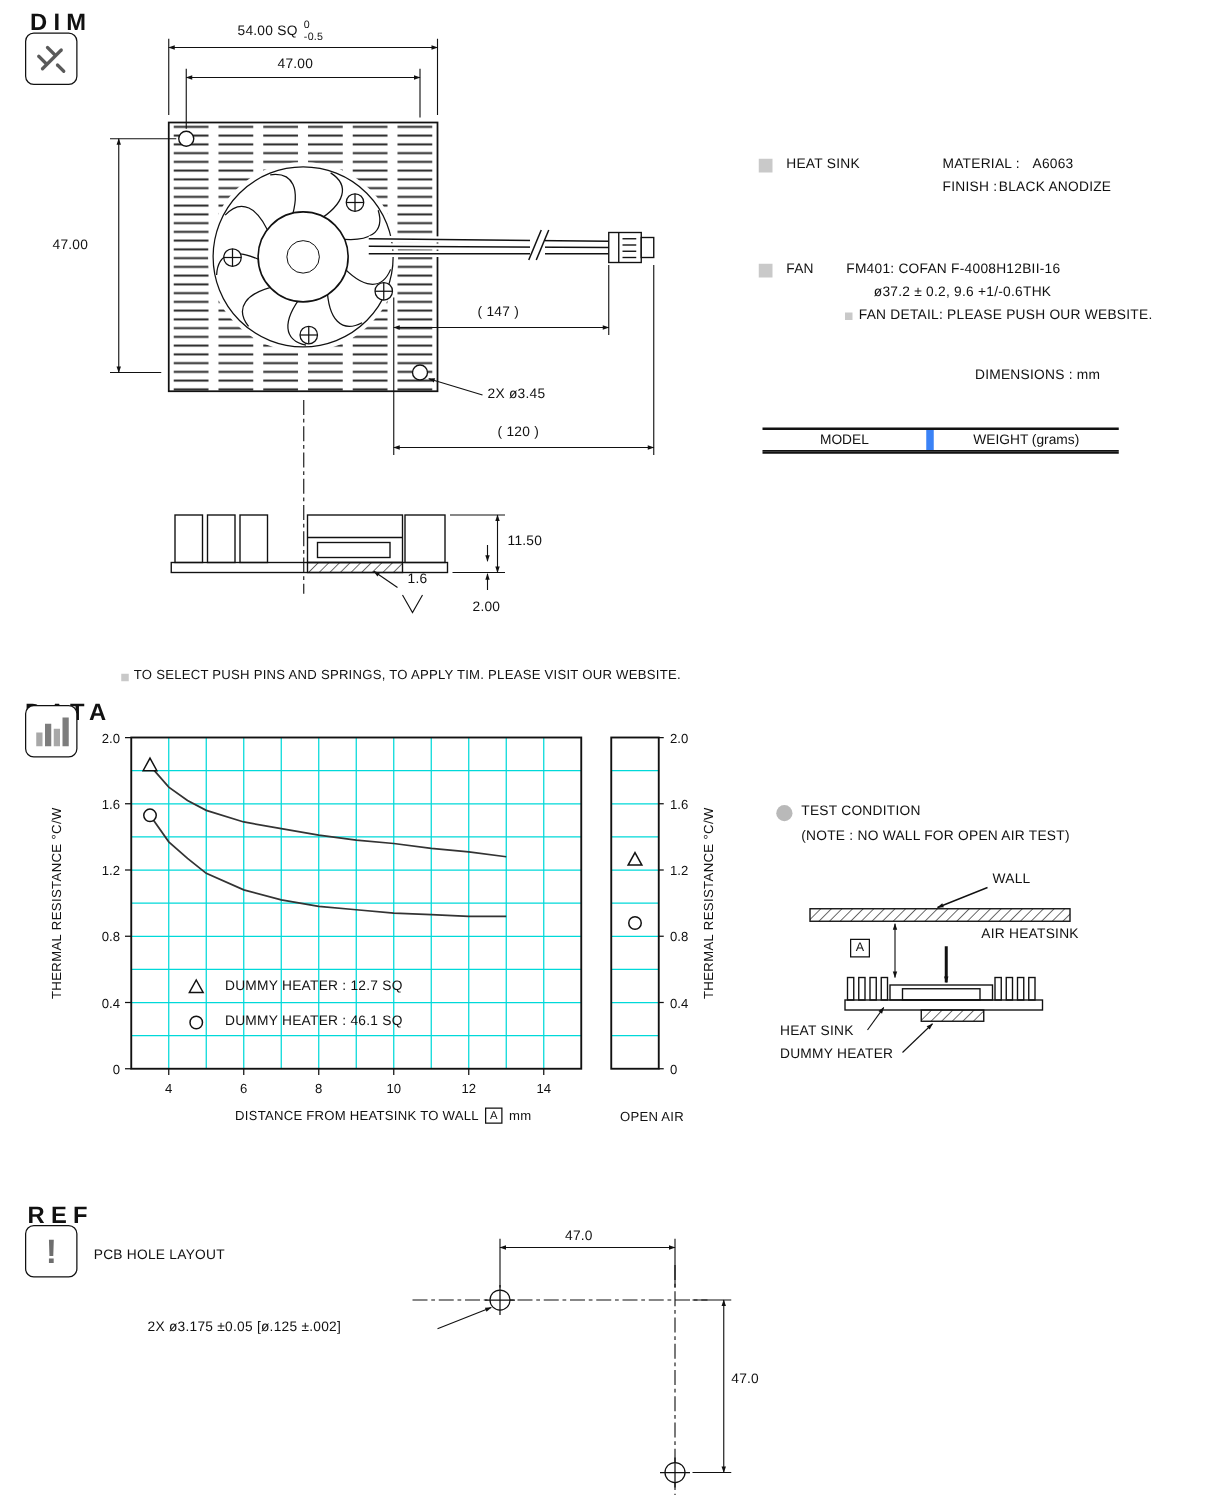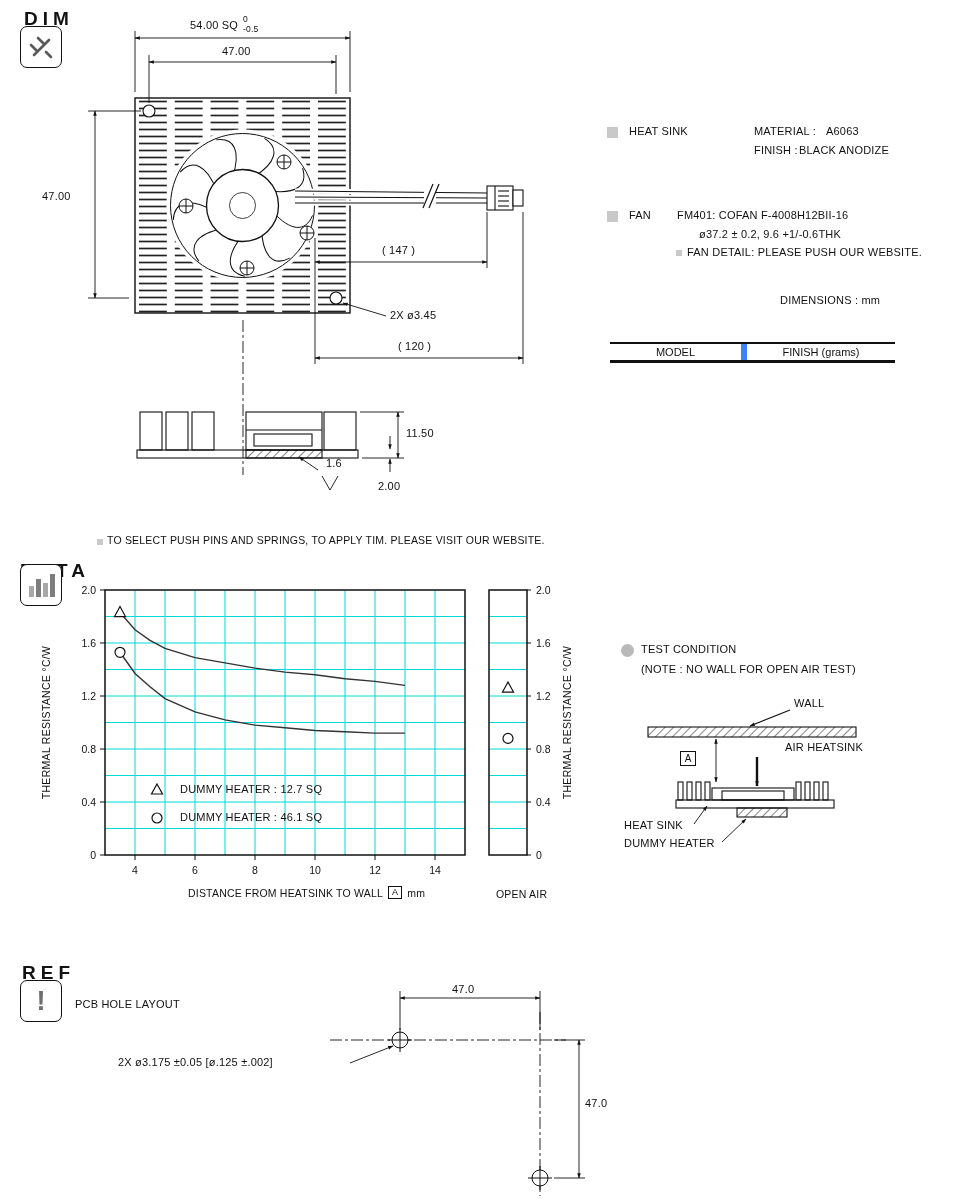--- a/index.html
+++ b/index.html
@@ -227,21 +227,21 @@
 <div class="t" style="left:629px;top:209px">FAN</div>
 <div class="t" style="left:677px;top:209px">FM401: COFAN F-4008H12BII-16</div>
 <div class="t" style="left:699px;top:228px">ø37.2 ± 0.2, 9.6 +1/-0.6THK</div>
 <span class="bullet-sq-sm" style="left:676px;top:250px"></span>
 <div class="t" style="left:687px;top:246px">FAN DETAIL: PLEASE PUSH OUR WEBSITE.</div>
 <div class="t" style="left:780px;top:294px">DIMENSIONS  :  mm</div>
 
 <div class="spec-table">
   <div class="tr th">
     <div class="td c1">MODEL</div>
-    <div class="td c2">FINISH (grams)</div>
+    <div class="td c2">WEIGHT (grams)</div>
   </div>
 </div>
 
 <span class="bullet-sq-sm" style="left:97px;top:539px"></span>
 <div class="t sm" style="left:107px;top:534px">TO SELECT PUSH PINS AND SPRINGS, TO APPLY TIM.  PLEASE VISIT OUR WEBSITE.</div>
 
 <div class="t sec-label" style="left:20px;top:560px">DATA</div>
 <div class="icon-box" style="left:20px;top:564px">
   <svg width="30" height="30" viewBox="0 0 30 30">
     <rect x="3" y="16" width="5" height="11" fill="#a8a8a8"></rect>

